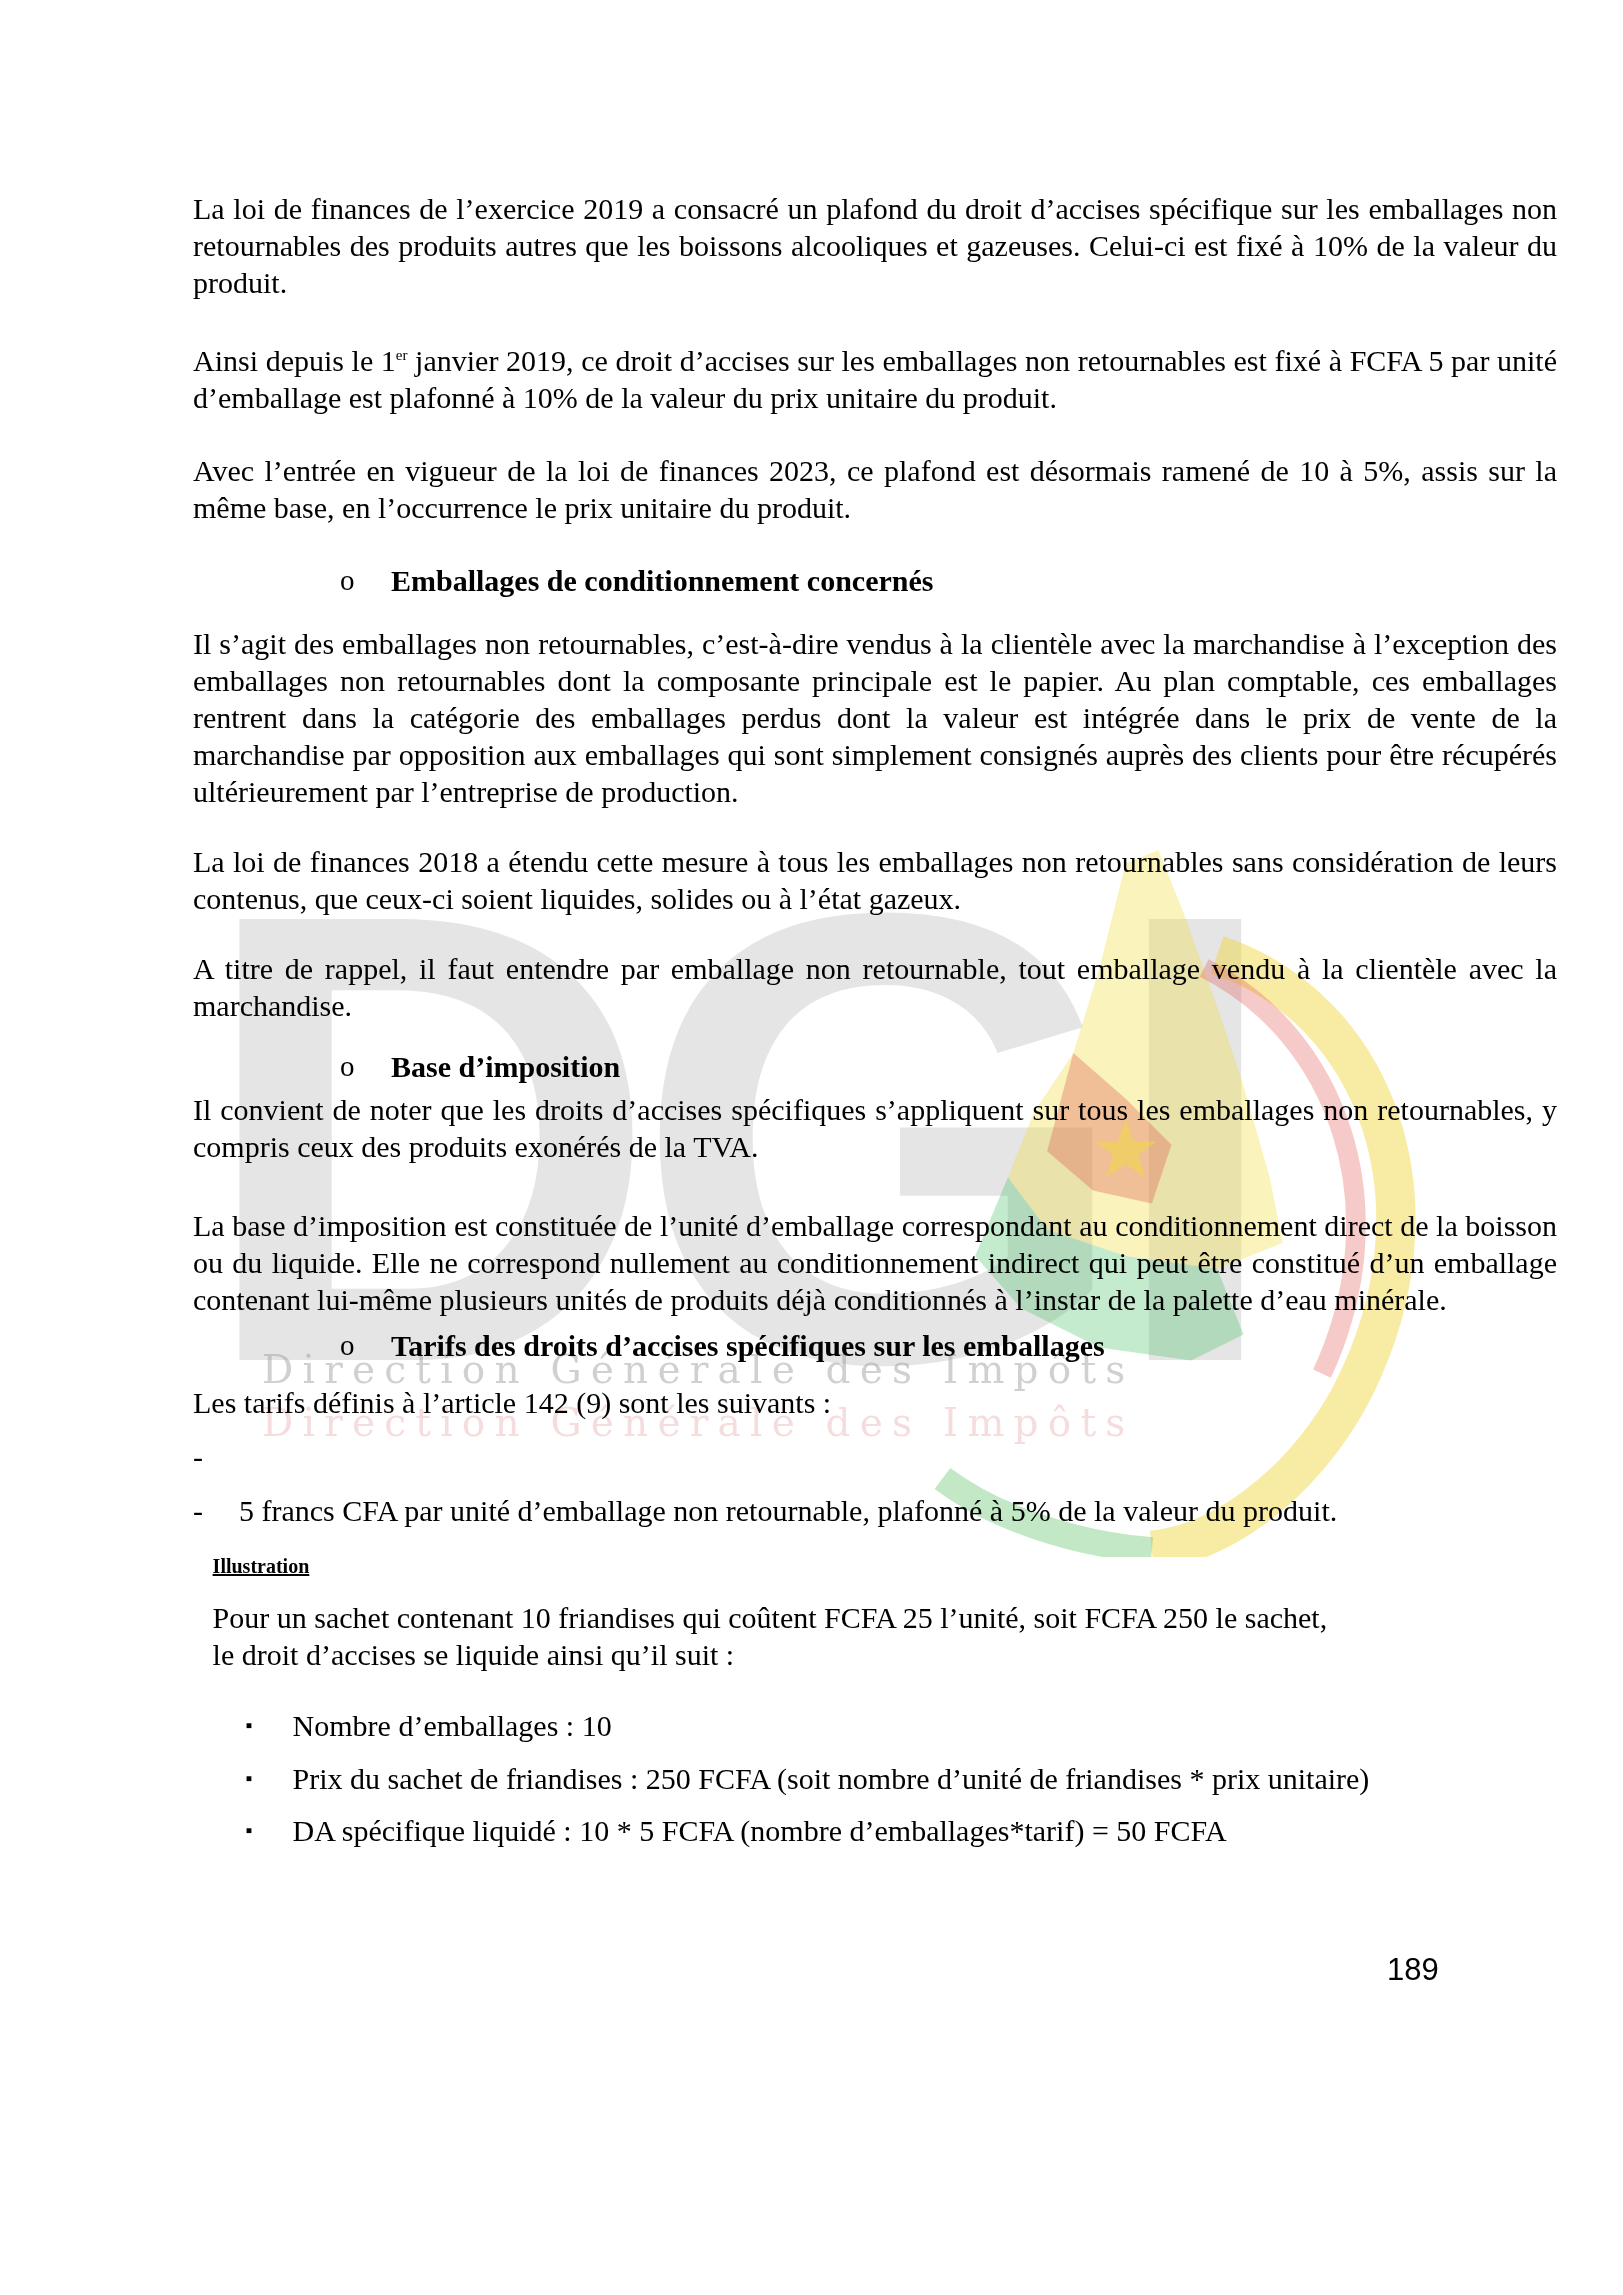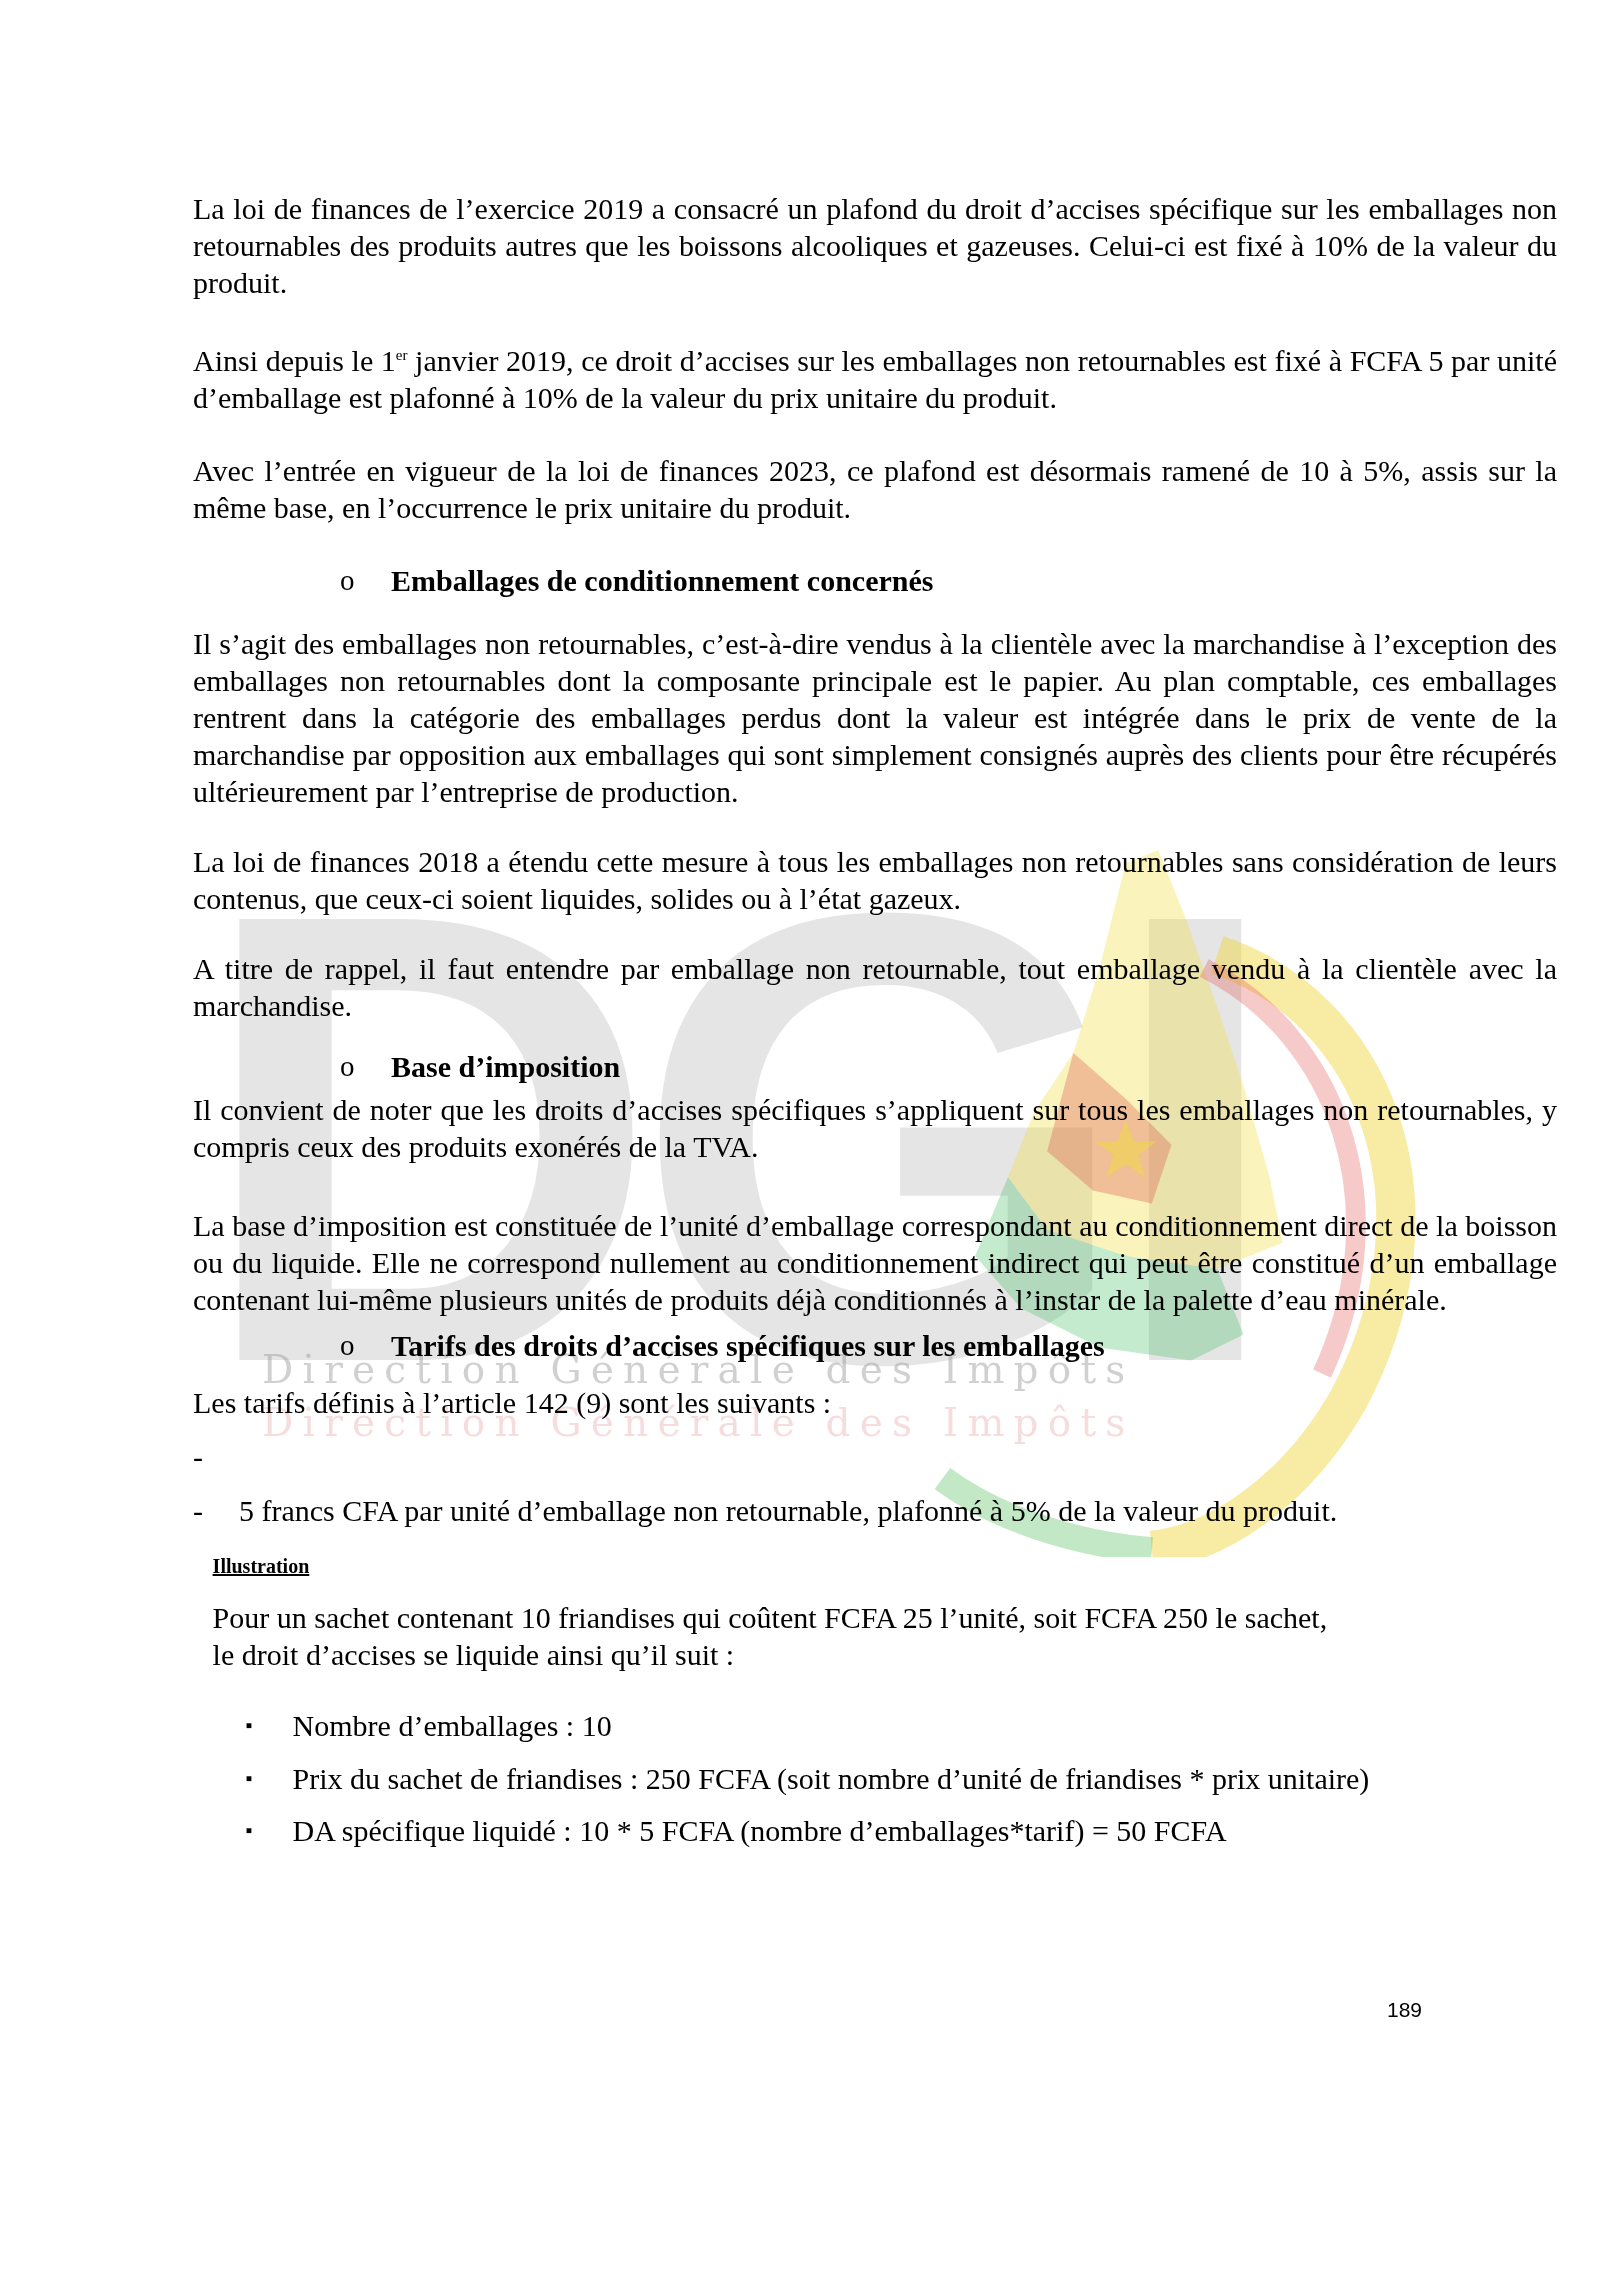--- a/index.html
+++ b/index.html
@@ -20,21 +20,21 @@
   .h .bullet-o { font-weight: normal; width: 51px; font-size: 29px; }
   .dash-list { margin: 0; padding: 0; list-style: none; }
   .dash-list li { display: flex; font-size: 30px; line-height: 37px; margin-bottom: 17px; }
   .dash-list .mk { width: 46px; flex: none; }
   .illus { margin-left: 19.6px; }
   .illus-title { font-weight: bold; text-decoration: underline; font-size: 20px; margin-top: 26px; margin-bottom: 21px; }
   .sq-list { list-style: none; margin: 34px 0 0 0; padding: 0 0 0 33px; width: 1243px; }
   .sq-list li { display: flex; font-size: 30px; line-height: 37px; margin-bottom: 15.7px; text-align: justify; }
   .sq-list .mk { width: 47px; flex: none; font-size: 19.6px; line-height: 37px; }
   .sq-list .tx { flex: 1; }
-  .page-num { position: absolute; left: 1387px; top: 1998px; font-family: "Liberation Sans", sans-serif; font-size: 21px; }
+  .page-num { position: absolute; left: 1387px; top: 1952px; font-family: "Liberation Sans", sans-serif; font-size: 31px; }
 </style>
 </head>
 <body>
 
 <div class="watermark">
   <div class="wm-dgi">DGI</div>
   <svg class="wm-flag" viewBox="0 0 900 1100">
     <path d="M380 40 L430 20 L470 120 L520 260 L560 380 L600 520 L620 620 L520 660 L380 640 L260 600 L200 520 L240 420 L300 330 L340 200 Z" fill="rgba(240,220,60,0.35)"></path>
     <path d="M200 520 L260 600 L380 640 L520 660 L560 760 L480 800 L340 780 L220 720 L150 640 Z" fill="rgba(60,190,90,0.30)"></path>
     <path d="M300 330 L380 400 L450 470 L420 560 L330 540 L260 480 Z" fill="rgba(220,70,70,0.30)"></path>

